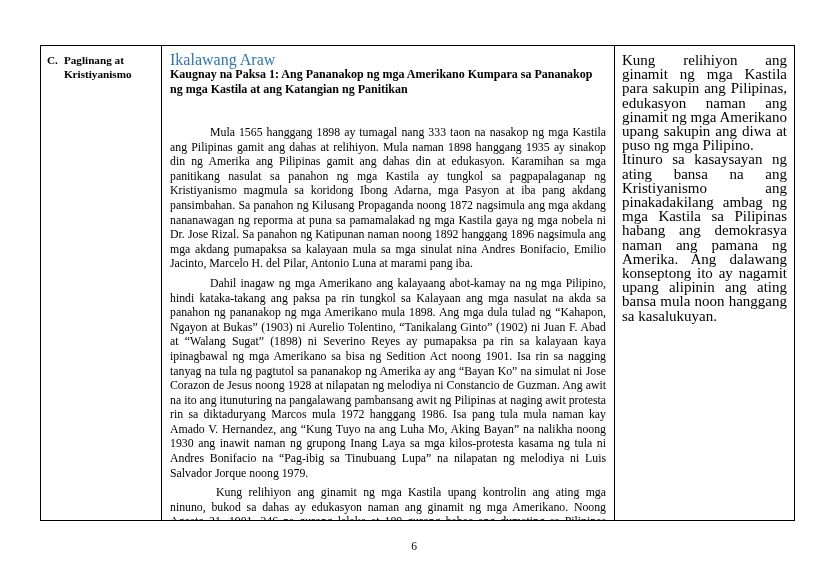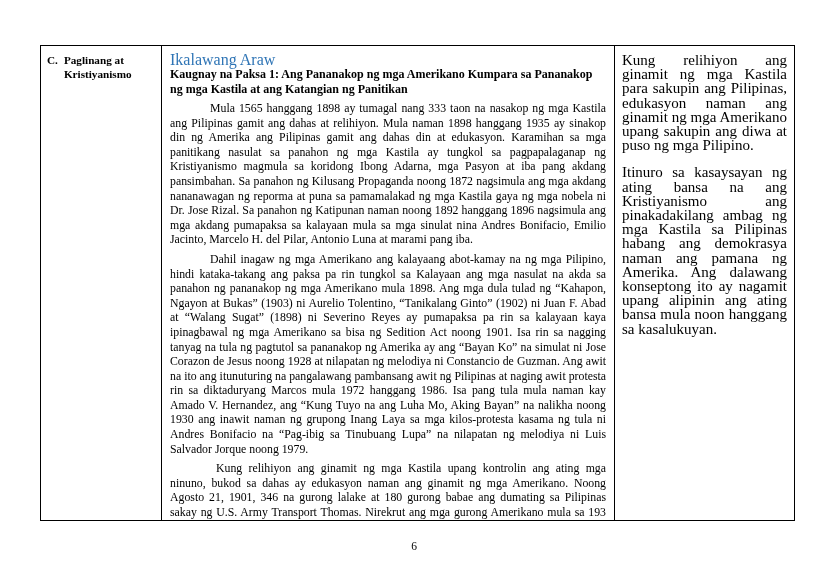--- a/index.html
+++ b/index.html
@@ -86,21 +86,21 @@
   }
   .body-par {
     font-size: 11.8px;
     line-height: 14.6px;
     text-align: justify;
     text-justify: inter-word;
     margin: 0;
     text-indent: 40px;
   }
   .body-par.gap-top {
-    margin-top: 4px;
+    margin-top: 28px;
   }
   .body-par.gap-top-small {
     margin-top: 5px;
   }
   .body-par.indent-wide {
     text-indent: 46px;
   }
 
   
   .notes-cell-inner {
@@ -110,21 +110,20 @@
     overflow: hidden;
   }
   .notes-par {
     font-size: 15px;
     line-height: 14.2px;
     text-align: justify;
     text-justify: inter-word;
     margin: 0;
   }
   .notes-par.gap {
-    margin-top: 13px;
   }
 
   
   .page-number {
     position: absolute;
     left: 0;
     top: 540px;
     width: 828px;
     text-align: center;
     font-size: 11.5px;

